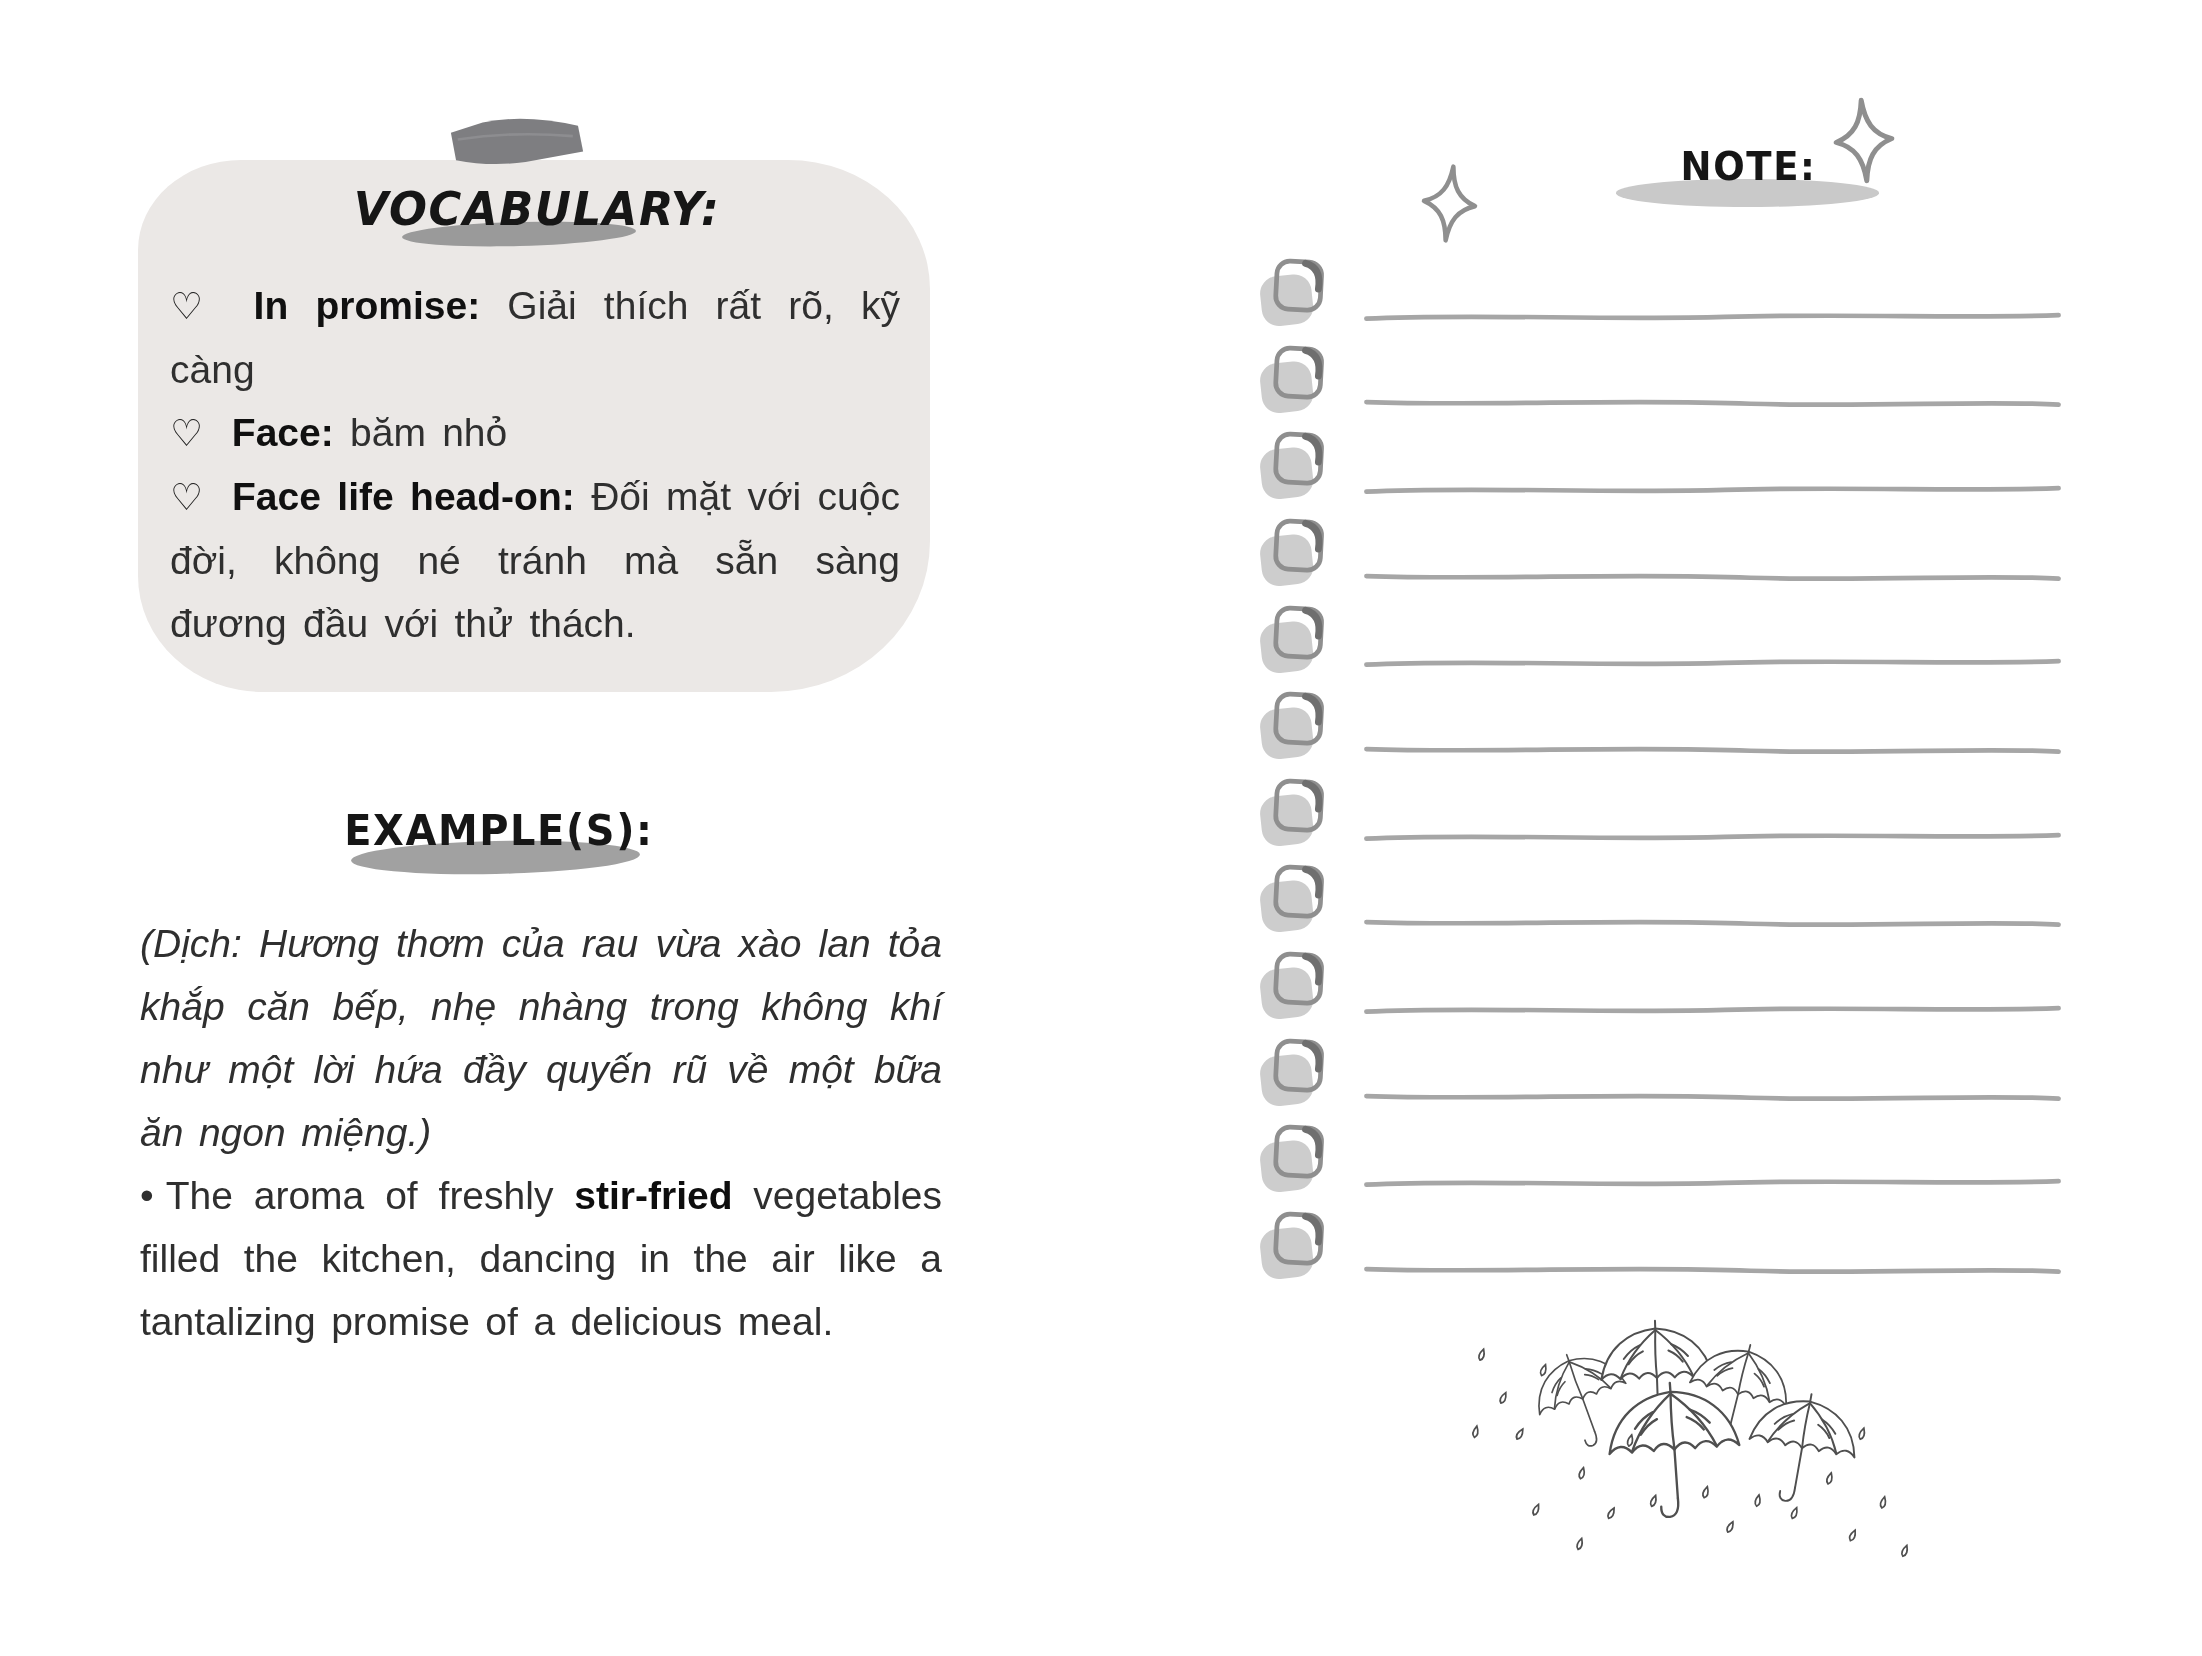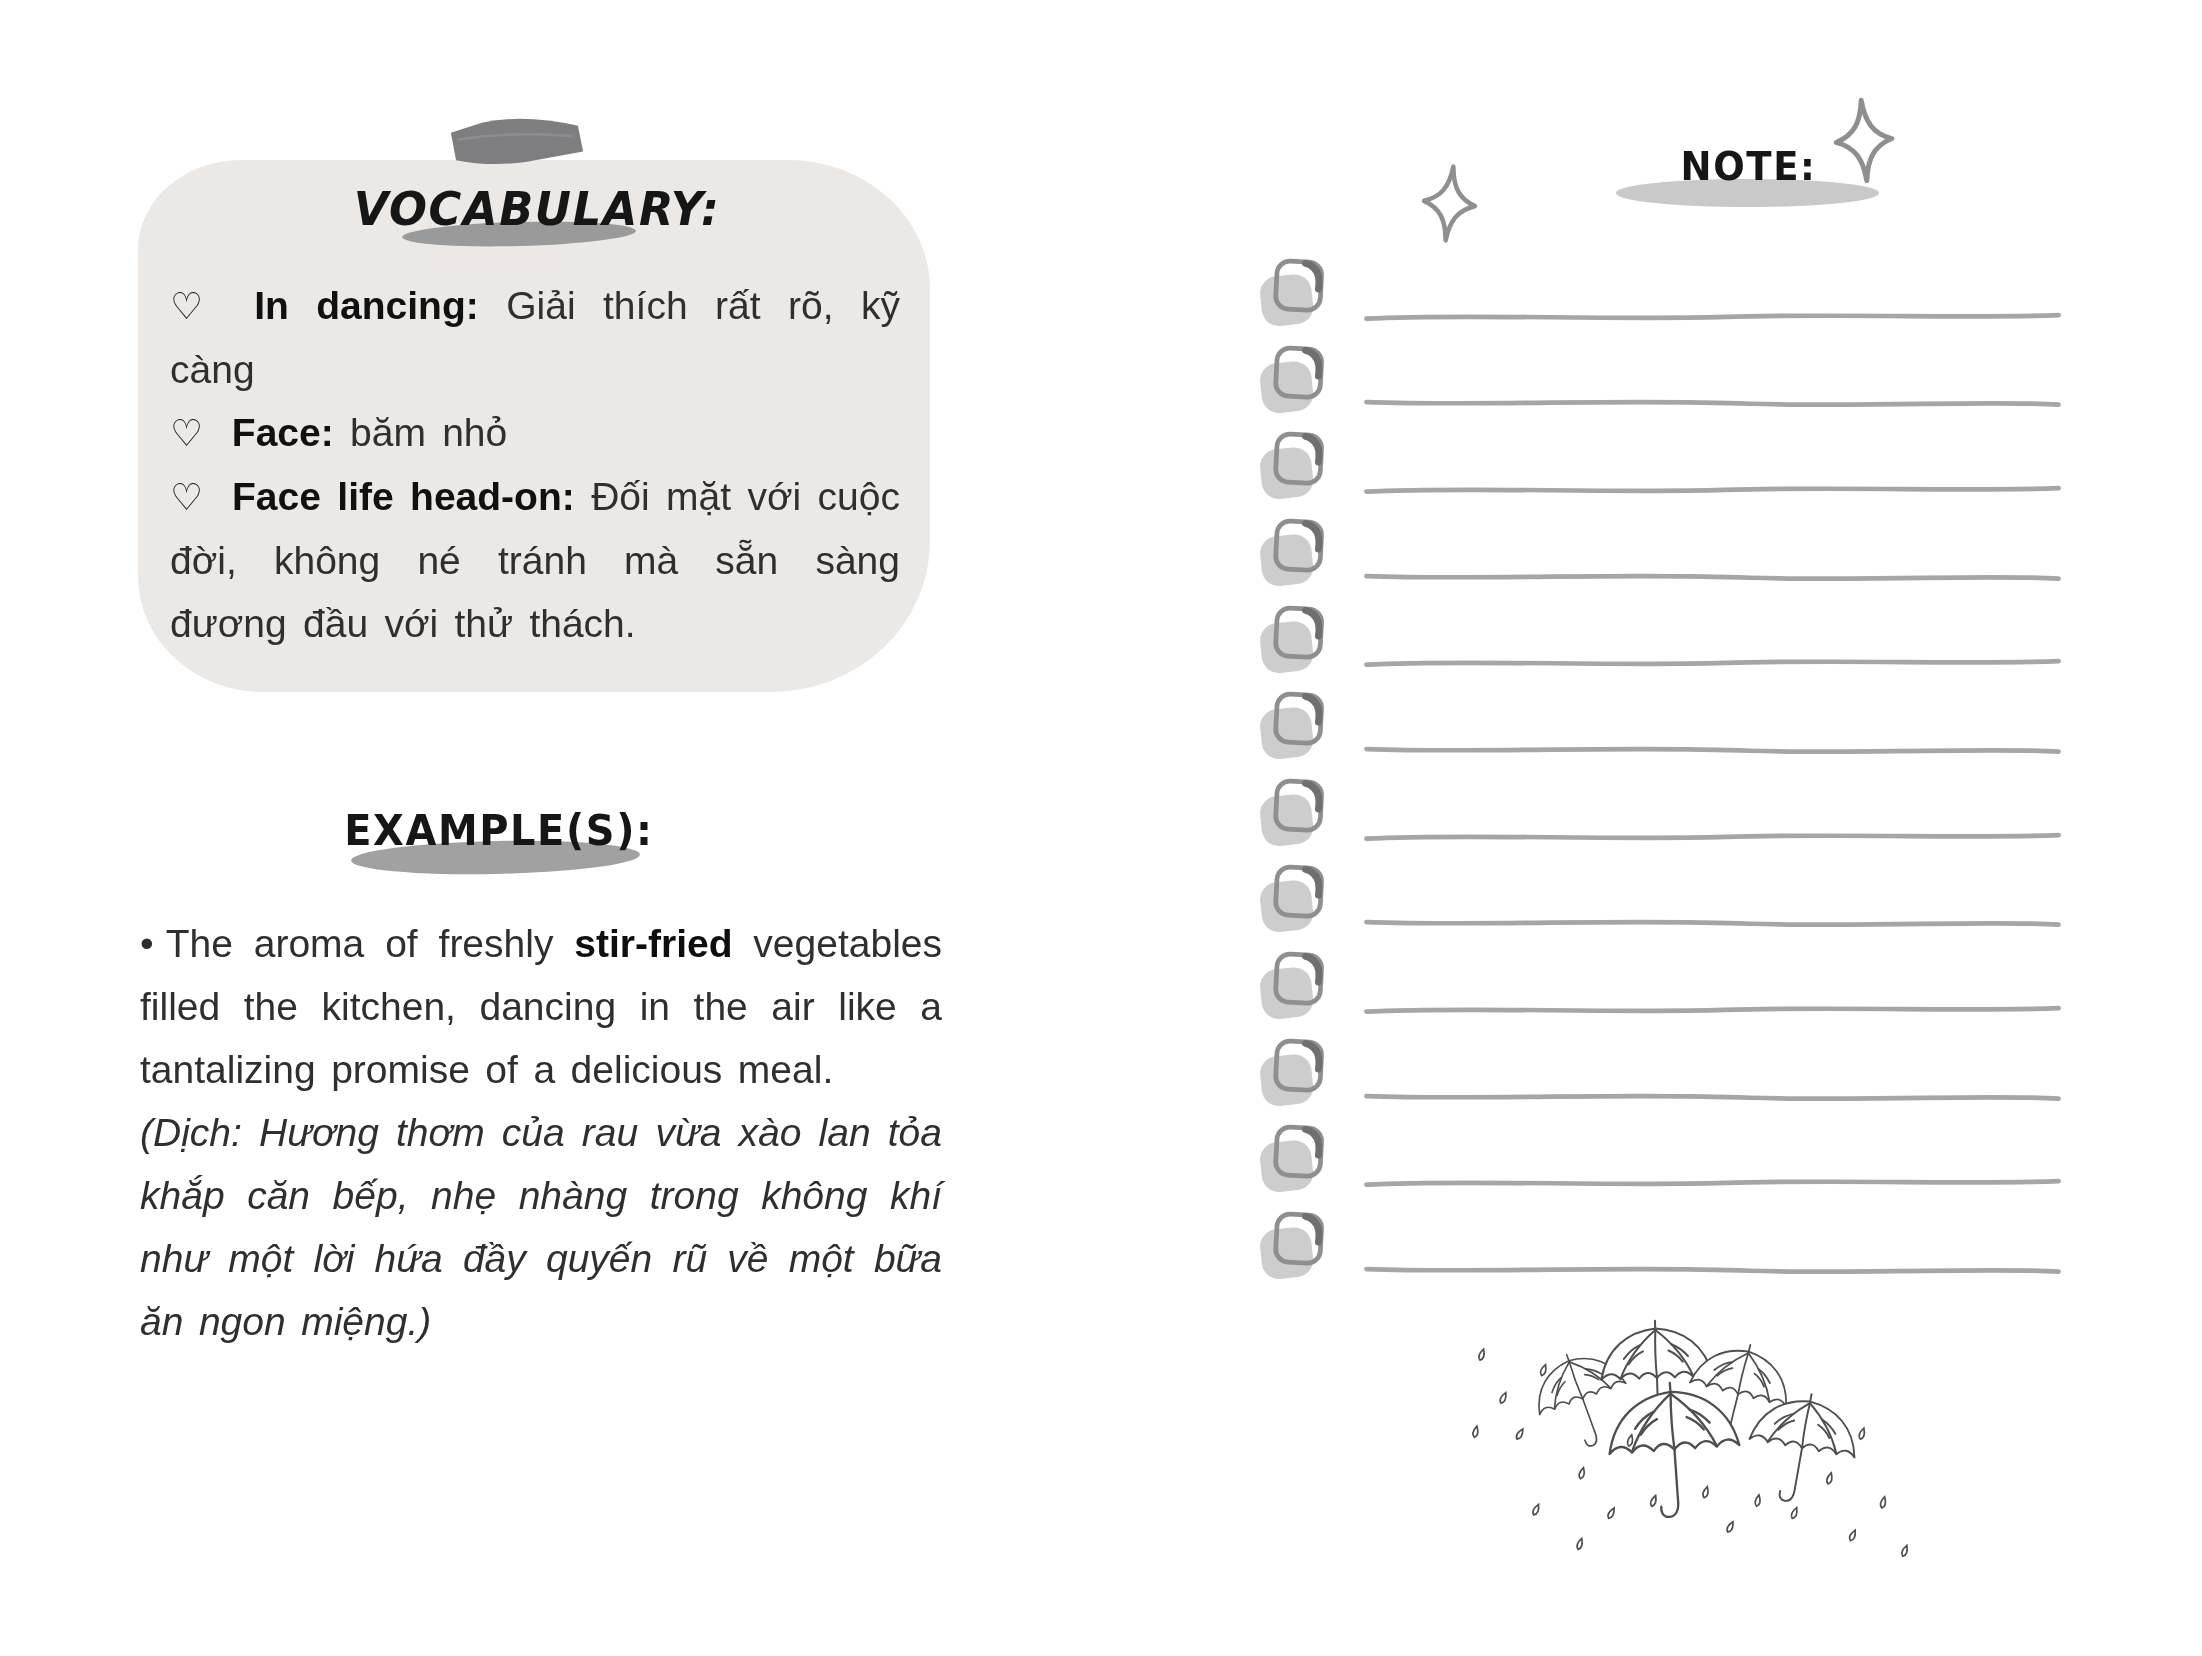--- a/index.html
+++ b/index.html
@@ -68,33 +68,33 @@
   <path d="M8,18 L14,50 Q55,58 95,52 L162,40 L156,10 Q95,-4 45,6 Z" fill="#7e7e81"></path>
   <path d="M16,26 Q80,16 150,22" fill="none" stroke="#8d8d90" stroke-width="3"></path>
 </svg>
 
 <div class="heading-wrap" id="vocab-title-wrap">
   <span class="smudge"></span>
   <span class="heading-text">VOCABULARY:</span>
 </div>
 
 <div id="vocab-list">
-    <p class="vocab-entry"><span class="heart-bullet">♡ </span><b>In dancing: </b>Giải thích rất rõ, kỹ càng</p>
+    <p class="vocab-entry"><span class="heart-bullet">♡ </span><b>In promise: </b>Giải thích rất rõ, kỹ càng</p>
     <p class="vocab-entry"><span class="heart-bullet">♡ </span><b>Face: </b>băm nhỏ</p>
     <p class="vocab-entry"><span class="heart-bullet">♡ </span><b>Face life head-on: </b>Đối mặt với cuộc đời, không né tránh mà sẵn sàng đương đầu với thử thách.</p>
   </div>
 
 <div class="heading-wrap" id="example-title-wrap">
   <span class="smudge"></span>
   <span class="heading-text">EXAMPLE(S):</span>
 </div>
 
 <div id="example-block">
+  <p class="example-par vi">(Dịch: Hương thơm của rau vừa xào lan tỏa khắp căn bếp, nhẹ nhàng trong không khí như một lời hứa đầy quyến rũ về một bữa ăn ngon miệng.)</p>
   <p class="example-par en" id="example-english"><span class="dot-bullet">•</span>The aroma of freshly <b>stir-fried</b> vegetables filled the kitchen, dancing in the air like a tantalizing promise of a delicious meal.</p>
-  <p class="example-par vi">(Dịch: Hương thơm của rau vừa xào lan tỏa khắp căn bếp, nhẹ nhàng trong không khí như một lời hứa đầy quyến rũ về một bữa ăn ngon miệng.)</p>
 </div>
 
 <svg class="sparkle" id="sparkle-left" viewBox="0 0 40 56">
   <path d="M20,2 C21.5,16 26,24 38,28 C26,32 21.5,40 20,54 C18.5,40 14,32 2,28 C14,24 18.5,16 20,2 Z" fill="none" stroke="#8f8f8f" stroke-width="3.2" stroke-linejoin="round"></path>
 </svg>
 <svg class="sparkle" id="sparkle-right" viewBox="0 0 40 56">
   <path d="M20,2 C21.5,16 26,24 38,28 C26,32 21.5,40 20,54 C18.5,40 14,32 2,28 C14,24 18.5,16 20,2 Z" fill="none" stroke="#8f8f8f" stroke-width="3.2" stroke-linejoin="round"></path>
 </svg>
 
 <div class="heading-wrap" id="note-title-wrap">

